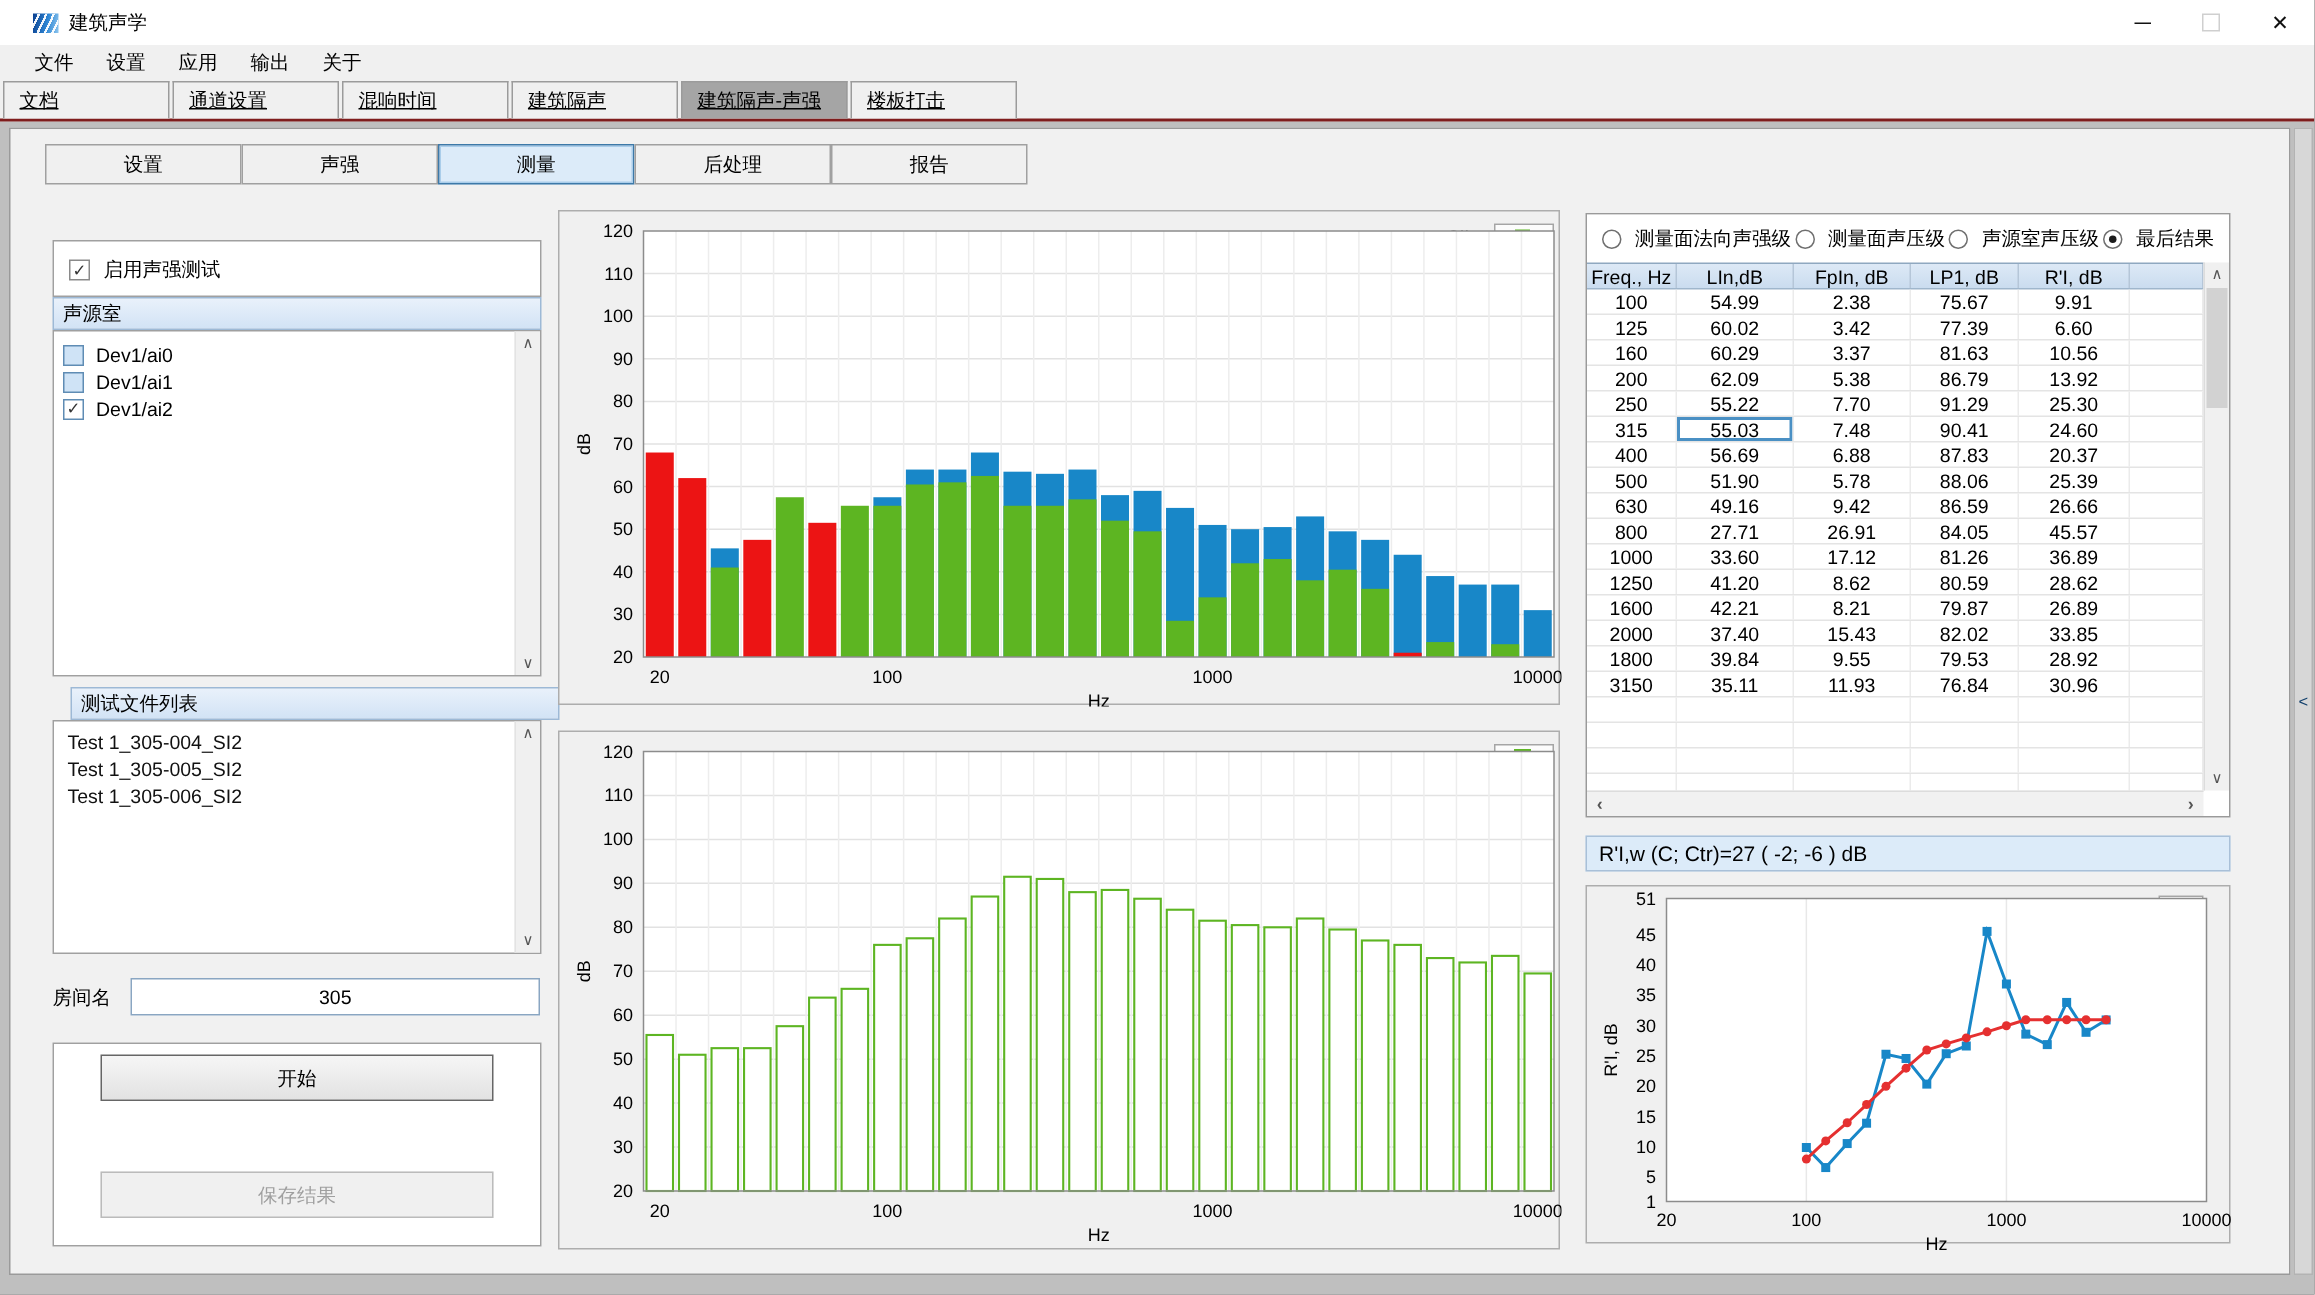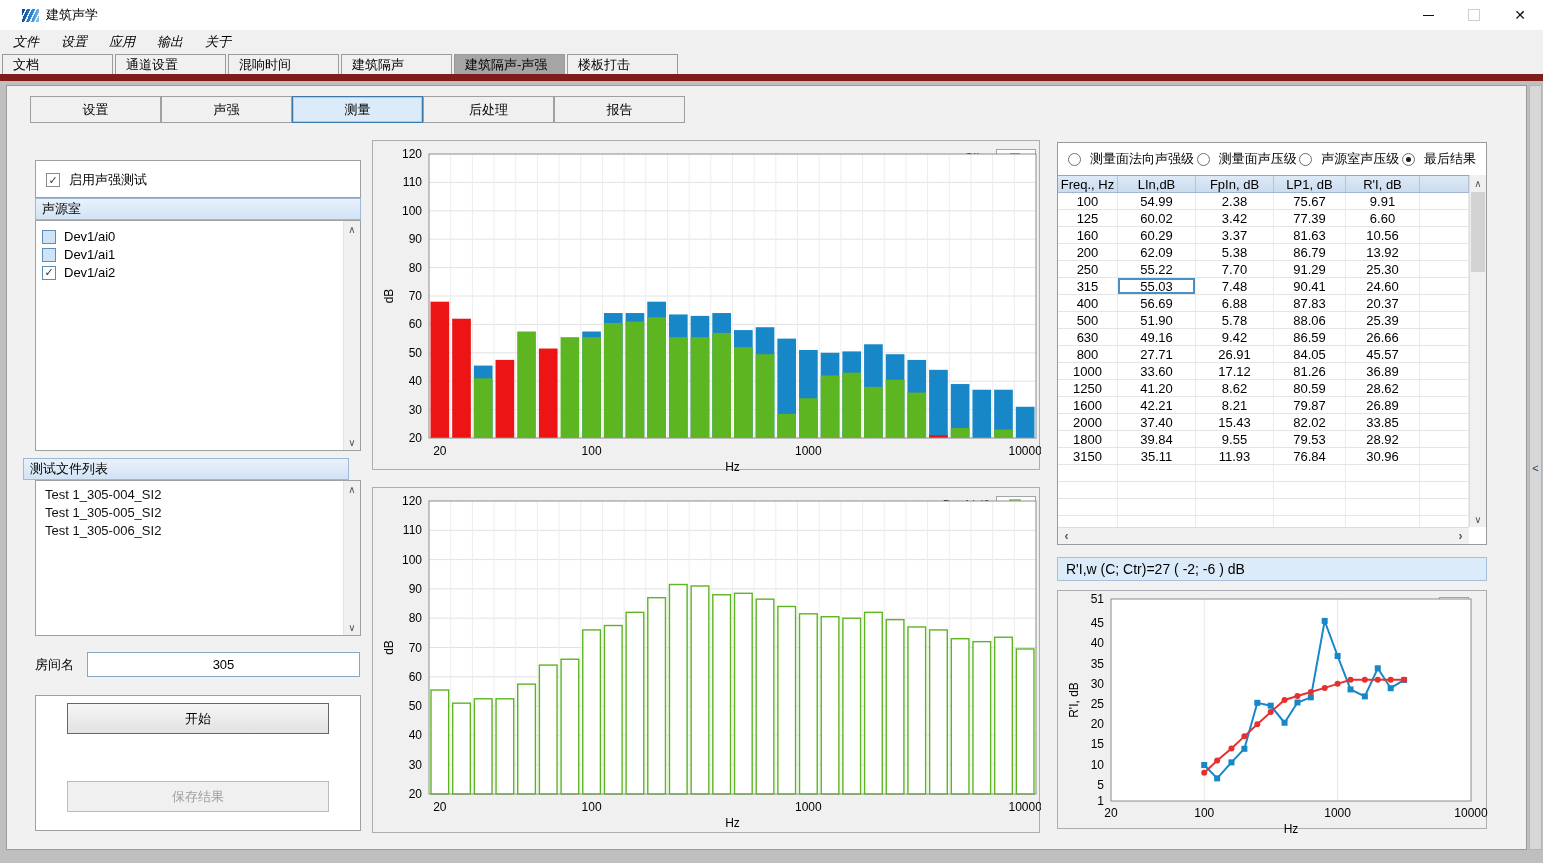--- a/index.html
+++ b/index.html
@@ -11,23 +11,23 @@
   .app-icon{width:17px;height:13px;margin-left:22px;position:relative;background:linear-gradient(100deg,#0a3f8f,#2e86d4 55%,#8ec6ef);overflow:hidden;flex:none;}
   .app-icon::after{content:"";position:absolute;inset:0;background:repeating-linear-gradient(115deg,transparent 0 3px,rgba(255,255,255,.95) 3px 4.5px);}
   .title-text{margin-left:7px;font-size:13px;}
   .wincontrols{margin-left:auto;display:flex;height:100%;}
   .winbtn{width:46px;height:100%;display:flex;align-items:center;justify-content:center;}
   .minline{width:11px;height:1px;background:#111;}
   .maxbox{width:10px;height:10px;border:1px solid #cfcfcf;}
   .closex{font-size:14px;color:#111;}
 
   
-  .menubar{position:absolute;left:0;top:30px;width:1543px;height:24px;background:#f0f0f0;display:flex;align-items:center;padding-left:2px;box-sizing:border-box;font-style:italic;}
+  .menubar{position:absolute;left:0;top:30px;width:1543px;height:24px;background:#f0f0f0;display:flex;align-items:center;padding-left:12px;box-sizing:border-box;}
   .menu-item{padding:0 11px;font-size:13px;height:100%;display:flex;align-items:center;}
-  .tabrow{position:absolute;left:0;top:54px;width:1543px;height:27px;background:#f0f0f0;border-bottom:7px solid #7f1d1d;box-sizing:border-box;display:flex;padding-left:2px;}
+  .tabrow{position:absolute;left:0;top:54px;width:1543px;height:27px;background:#f0f0f0;border-bottom:2px solid #7f1d1d;box-sizing:border-box;display:flex;padding-left:2px;text-decoration:underline;}
   .tab{width:111px;margin-right:2px;border:1px solid #9b9b9b;border-bottom:none;background:#f0f0f0;font-size:13px;display:flex;align-items:center;padding-left:10px;box-sizing:border-box;}
   .tab.active{background:#a5a5a5;}
 
   .main{position:absolute;left:6px;top:85px;width:1521px;height:765px;background:#f1f1f1;border:1px solid #9a9a9a;box-sizing:border-box;}
   .collapse-strip{position:absolute;left:1529px;top:85px;width:13px;height:765px;background:#d7d7d7;border:1px solid #b3b3b3;box-sizing:border-box;display:flex;align-items:center;justify-content:center;font-size:11px;color:#16436e;}
 
   .subtab{position:absolute;top:96px;height:27px;width:131px;border:1px solid #a0a0a0;background:#f0f0f0;font-size:13px;display:flex;align-items:center;justify-content:center;box-sizing:border-box;}
   .subtab.active{background:#dcebf9;border:1px solid #3d79a8;box-shadow:inset 0 0 0 1px #aacdea;}
 
   .panel-h{position:absolute;background:linear-gradient(#e9f1fb,#d2e3f5);border:1px solid #9db9d6;box-sizing:border-box;font-size:13px;display:flex;align-items:center;padding-left:6px;}
@@ -153,21 +153,21 @@
       <div class="chan-item">
         <div class="cb chan unchecked"></div>
         <div>Dev1/ai1</div>
       </div>
       <div class="chan-item">
         <div class="cb chan checked">✓</div>
         <div>Dev1/ai2</div>
       </div>
     </div>
 
-  <div class="panel-h" style="left:23px;top:458px;width:326px;height:22px;">测试文件列表</div>
+  <div class="panel-h" style="left:47px;top:458px;width:326px;height:22px;">测试文件列表</div>
 
   <div class="box" style="left:35px;top:480px;width:326px;height:156px;padding-top:4px;" id="file-list">
     <div class="vscroll">
       <span class="varrow up">∧</span>
       <span class="varrow dn">∨</span>
     </div>
   <div class="file-item">Test 1_305-004_SI2</div>
       <div class="file-item">Test 1_305-005_SI2</div>
       <div class="file-item">Test 1_305-006_SI2</div>
     </div>

